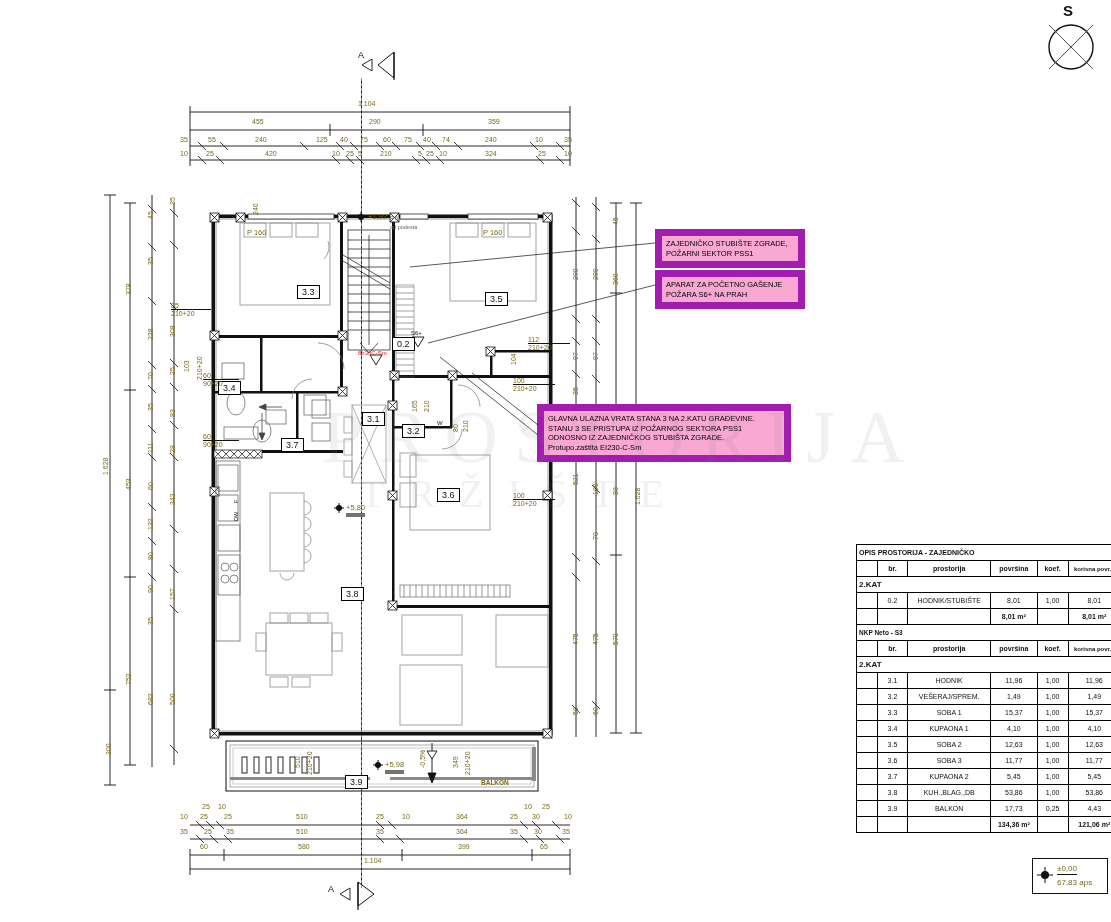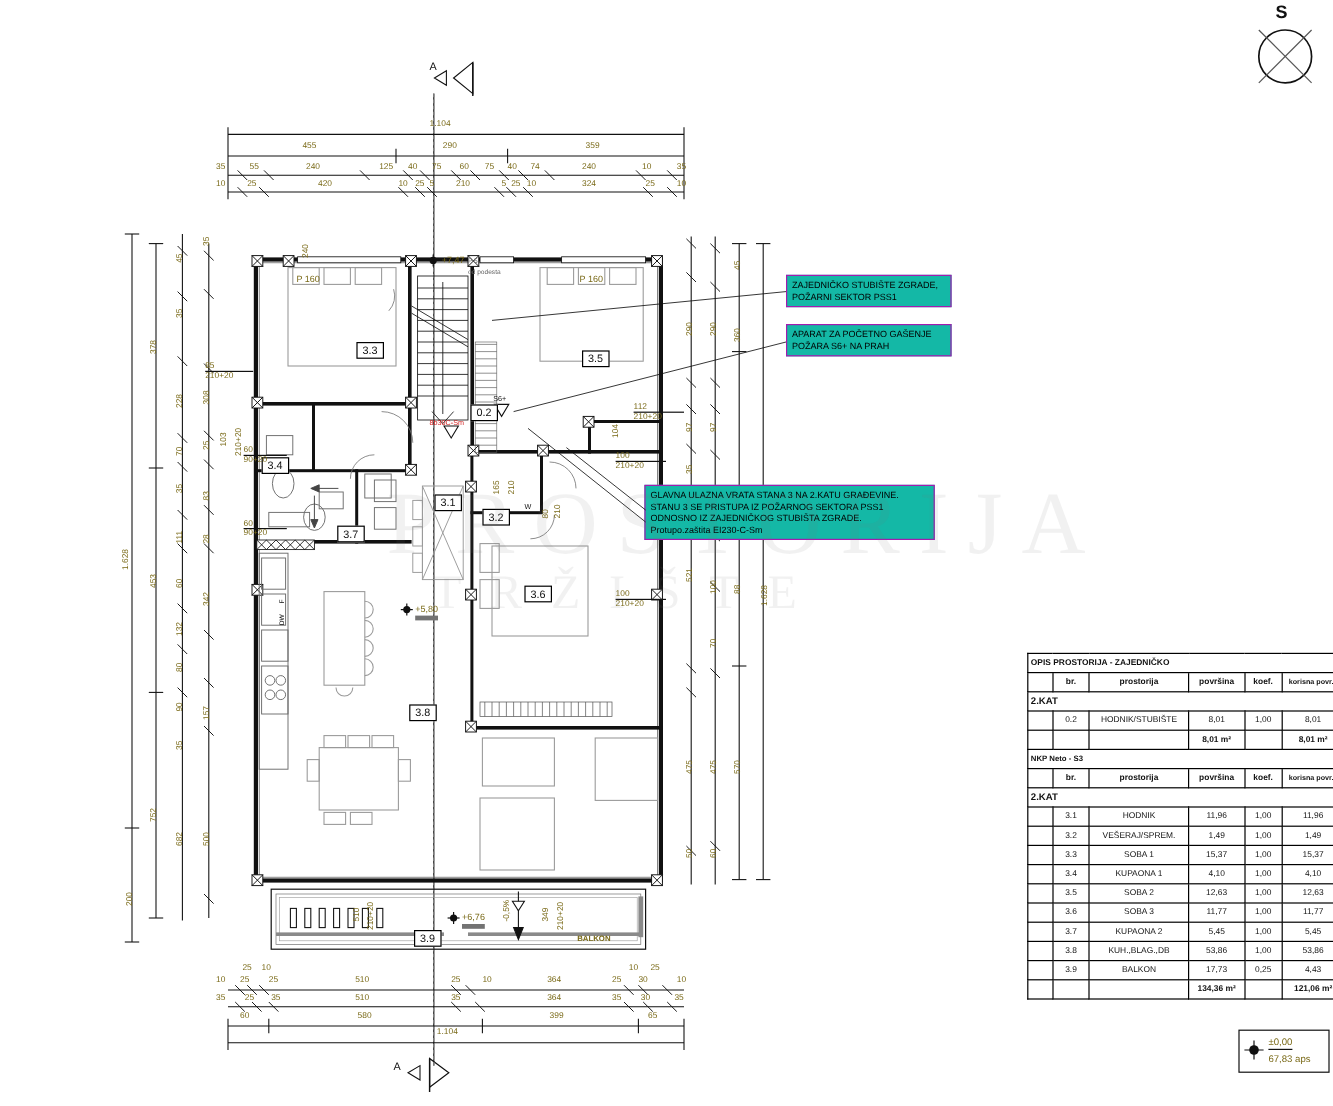--- a/index.html
+++ b/index.html
@@ -4,21 +4,21 @@
 <style>
   html,body{margin:0;padding:0;background:#ffffff;}
   body{width:1111px;height:922px;position:relative;overflow:hidden;
        font-family:"Liberation Sans","DejaVu Sans",sans-serif;color:#111;}
   .abs{position:absolute;}
   .dimtxt{font-size:7px;color:#7a6a18;letter-spacing:0px;white-space:nowrap;}
   .line{position:absolute;background:#1a1a1a;}
   .vl{width:1px;}
   .room-tag{position:absolute;border:1px solid #000;background:#fff;
             font-size:9px;padding:1px 4px;line-height:10px;color:#111;}
-  .callout{position:absolute;border:1px solid #a21caf;background:#14b8a6;
+  .callout{position:absolute;border:7px solid #a21caf;background:#f9a8d4;
            font-size:7.5px;line-height:9.5px;padding:3px 4px;color:#000;
            font-family:"Liberation Sans",sans-serif;white-space:pre-line;}
   .note{position:absolute;font-size:7px;line-height:8.6px;color:#000;}
   .elev{position:absolute;font-size:7.5px;color:#7a6a18;white-space:nowrap;}
   .elev u{text-decoration:none;border-bottom:4px solid #737373;padding-bottom:1px;}
   table.tbl{position:absolute;border-collapse:collapse;font-size:7px;background:#fff;}
   table.tbl td{border:1px solid #000;padding:1px 2px;height:13px;color:#111;}
   .tc{text-align:center;}
   .tb{font-weight:bold;}
   .hdr-row td{font-weight:bold;}
@@ -570,39 +570,39 @@
 <div class="balk" style="left:481px;top:779px;">BALKON</div>
 <div class="redtxt" style="left:358px;top:350px;">8b30C-Sm</div>
 <div class="blabel" style="left:411px;top:330px;font-size:6px;">S6+</div>
 
 <div class="elev" style="left:356px;top:212px;">
   <svg width="10" height="10" viewBox="0 0 10 10" style="display:inline-block;vertical-align:middle;">
     <circle cx="5" cy="5" r="3" fill="#111"></circle>
       <line x1="5" y1="0" x2="5" y2="10" stroke="#111"></line>
     <line x1="0" y1="5" x2="10" y2="5" stroke="#111"></line>
   </svg>
-  <span>+7,47</span>
+  <span>+1,92</span>
 </div>
 <div class="note" style="left:390px;top:214px;white-space:pre-line;font-size:5.5px;color:#666;">P 5
 od podesta</div>
 <div class="elev" style="left:334px;top:503px;">
   <svg width="10" height="10" viewBox="0 0 10 10" style="display:inline-block;vertical-align:middle;">
     <circle cx="5" cy="5" r="3" fill="#111"></circle>
       <line x1="5" y1="0" x2="5" y2="10" stroke="#111"></line>
     <line x1="0" y1="5" x2="10" y2="5" stroke="#111"></line>
   </svg>
   <u>+5,80</u>
 </div>
 <div class="elev" style="left:373px;top:760px;">
   <svg width="10" height="10" viewBox="0 0 10 10" style="display:inline-block;vertical-align:middle;">
     <circle cx="5" cy="5" r="3" fill="#111"></circle>
       <line x1="5" y1="0" x2="5" y2="10" stroke="#111"></line>
     <line x1="0" y1="5" x2="10" y2="5" stroke="#111"></line>
   </svg>
-  <u>+6,76</u>
+  <u>+5,98</u>
 </div>
 <div class="dimtxt abs" style="left:419px;top:768px;transform:rotate(-90deg);transform-origin:left top;">-0,5%</div>
 
 <div class="abs" style="left:171px;top:302px;">
   <div class="dimtxt">85</div>
   <div style="width:40px;height:1px;background:#111;"></div>
   <div class="dimtxt">210+20</div>
 </div>
 <div class="dimtxt abs" style="left:183px;top:372px;transform:rotate(-90deg);transform-origin:left top;">103</div>
 <div class="dimtxt abs" style="left:196px;top:380px;transform:rotate(-90deg);transform-origin:left top;">210+20</div>

